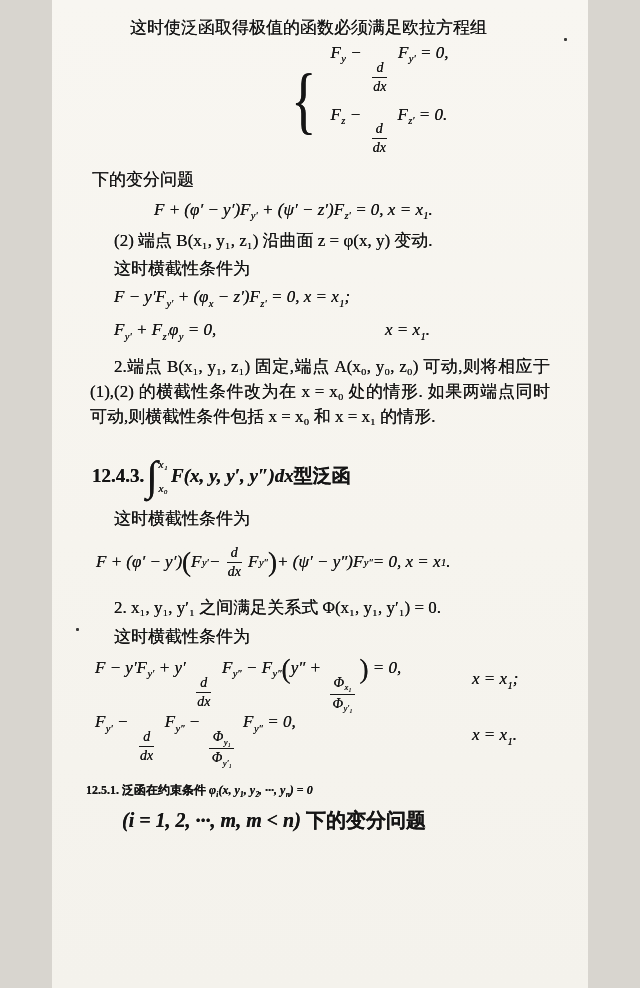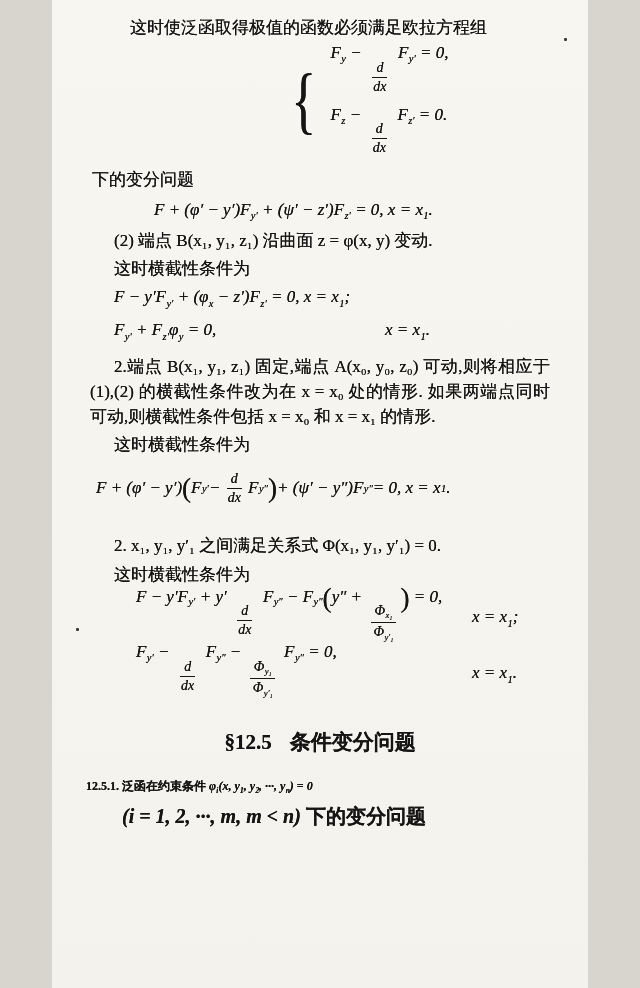--- a/index.html
+++ b/index.html
@@ -39,23 +39,23 @@
   .p-item2s{margin:8px 0 0 62px;}
   .p-then1{margin:5px 0 0 62px;}
   .surf-row{position:relative;margin-top:7px;padding-left:62px;height:26px;white-space:nowrap;}
   .surf-row .eqright{position:absolute;left:333px;top:0;}
 
   .p-both{margin:8px 38px 0 38px;text-indent:24px;line-height:25px;text-align:justify;}
   .h1243{margin:20px 0 0 40px;font-size:19px;font-weight:700;display:flex;align-items:center;height:54px;white-space:nowrap;}
   .p-fixed{margin:12px 38px 0 38px;text-indent:24px;line-height:26px;text-align:justify;}
   .p-then2{margin:4px 0 0 62px;}
   .eq-fourth{margin:10px 0 0 44px;height:44px;display:flex;align-items:center;white-space:nowrap;}
-  .p-item2r{margin:24px 0 0 62px;}
+  .p-item2r{margin:12px 0 0 62px;}
   .p-then3{margin:6px 0 0 62px;}
-  .rel-row{position:relative;margin-top:8px;height:48px;padding-left:84px;display:flex;align-items:flex-end;white-space:nowrap;}
+  .rel-row{position:relative;margin-top:8px;height:48px;padding-left:43px;display:flex;align-items:flex-start;white-space:nowrap;}
   .rel-row .eqright{position:absolute;left:420px;top:50%;transform:translateY(-50%);}
 
   .h125{margin:30px 0 0 0;text-align:center;font-size:21px;font-weight:700;}
   .h125 .sec-label{margin-right:18px;}
   .h1251{margin:22px 0 0 34px;font-size:12px;font-weight:700;white-space:nowrap;}
   .h1251-l2{margin:8px 0 0 70px;font-size:20px;font-weight:700;white-space:nowrap;}
 
   .art{position:absolute;background:#3a3a38;border-radius:1px;}
   .art-dot1{left:512px;top:38px;width:3px;height:3px;}
   .art-dash1{left:596px;top:158px;width:7px;height:2px;}
@@ -91,20 +91,32 @@
   <p class="p-then1 cjk">这时横截性条件为</p>
 
   <div class="surf-row"><span class="mi">F − y′F</span><span class="msub">y′</span><span class="mi"> + (φ</span><span class="msub">x</span><span class="mi"> − z′)F</span><span class="msub">z′</span><span class="mi"> = 0,  x = x</span><span class="msub">1</span><span class="mi">;</span></div>
   <div class="surf-row">
     <span><span class="mi">F</span><span class="msub">y′</span><span class="mi"> + F</span><span class="msub">z′</span><span class="mi">φ</span><span class="msub">y</span><span class="mi"> = 0,</span></span>
     <span class="eqright"><span class="mi">x = x</span><span class="msub">1</span><span class="mi">.</span></span>
   </div>
 
   <p class="p-both cjk">2.端点 B(x₁, y₁, z₁) 固定,端点 A(x₀, y₀, z₀) 可动,则将相应于(1),(2) 的横截性条件改为在 x = x₀ 处的情形.  如果两端点同时可动,则横截性条件包括 x = x₀ 和 x = x₁ 的情形.</p>
 
+  <div class="h1243">
+      <span class="cn">12.4.3. </span>
+      <span class="intwrap">
+        <span class="intsign">∫</span>
+        <span class="intlims">
+          <span class="intup">x₁</span>
+          <span class="intlo">x₀</span>
+        </span>
+      </span>
+      <span class="mi"> F(x, y, y′, y″)dx </span>
+      <span class="cn">型泛函</span>
+    </div>
 
   <p class="p-then2 cjk">这时横截性条件为</p>
 
   <div class="eq-fourth">
       <span class="mi">F + (φ′ − y′)</span>
       <span class="bigp">(</span>
       <span class="mi">F</span>
       <span class="msub">y′</span>
       <span class="mi"> − </span>
       <span class="frac">
@@ -138,23 +150,20 @@
     <span><span class="mi">F</span><span class="msub">y′</span><span class="mi"> − </span><span class="frac">
           <span class="fn"><span class="mi">d</span></span>
           <span class="fd"><span class="mi">dx</span></span>
         </span><span class="mi"> F</span><span class="msub">y″</span><span class="mi"> − </span><span class="frac">
           <span class="fn"><span class="mi">Φ</span><span class="msub">y₁</span></span>
           <span class="fd"><span class="mi">Φ</span><span class="msub">y′₁</span></span>
         </span><span class="mi"> F</span><span class="msub">y″</span><span class="mi"> = 0,</span></span>
     <span class="eqright"><span class="mi">x = x</span><span class="msub">1</span><span class="mi">.</span></span>
   </div>
 
-  <div class="h125">
-    <span class="sec-label">§12.5</span><span>条件变分问题</span>
-  </div>
 
   <div class="h1251"><span class="cn">12.5.1. 泛函在约束条件 </span><span class="mi">φ</span><span class="msub">i</span><span class="mi">(x, y</span><span class="msub">1</span><span class="mi">, y</span><span class="msub">2</span><span class="mi">, ···, y</span><span class="msub">n</span><span class="mi">) = 0</span></div>
   <div class="h1251-l2"><span class="mi">(i = 1, 2, ···, m, m &lt; n) </span><span class="cn">下的变分问题</span></div>
 
   <div class="art art-dot1"></div>
   <div class="art art-dash1"></div>
   <div class="art art-dot2"></div>
   <div class="art art-dot3"></div>
 </div>
 

